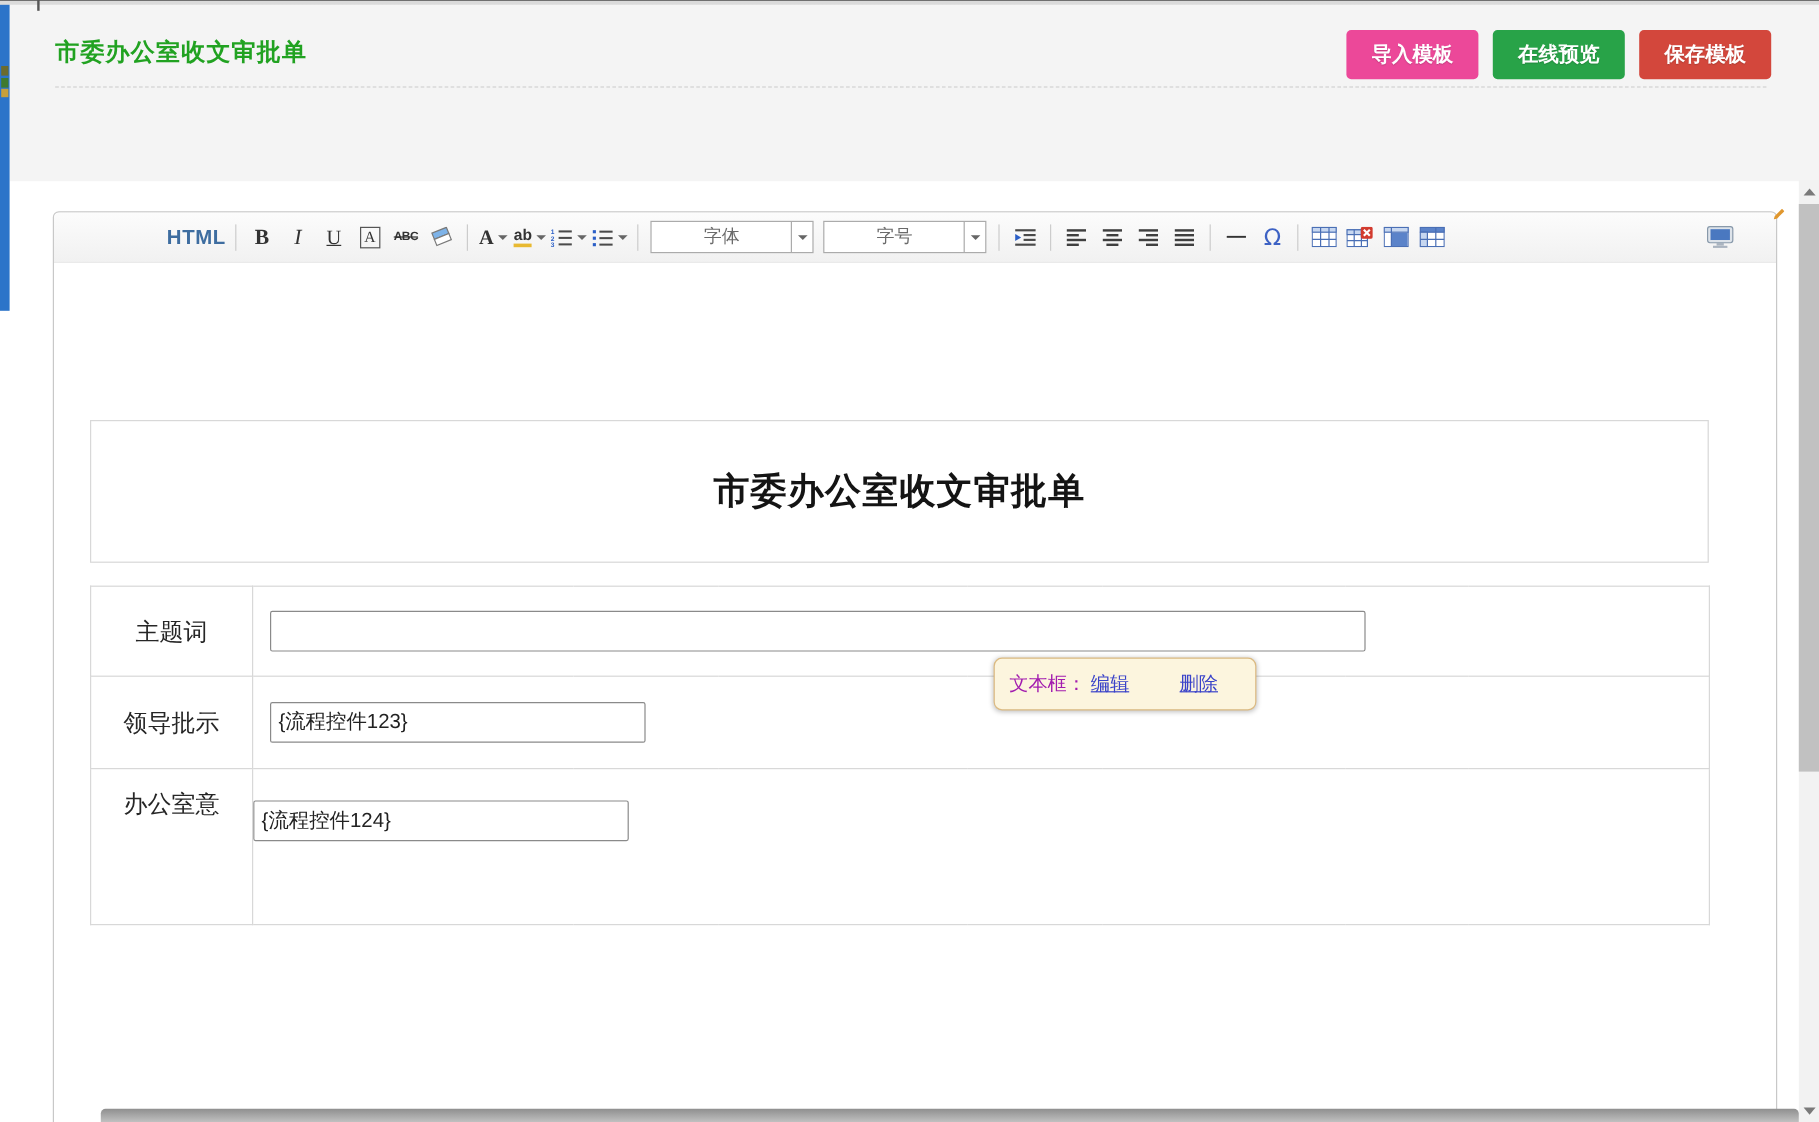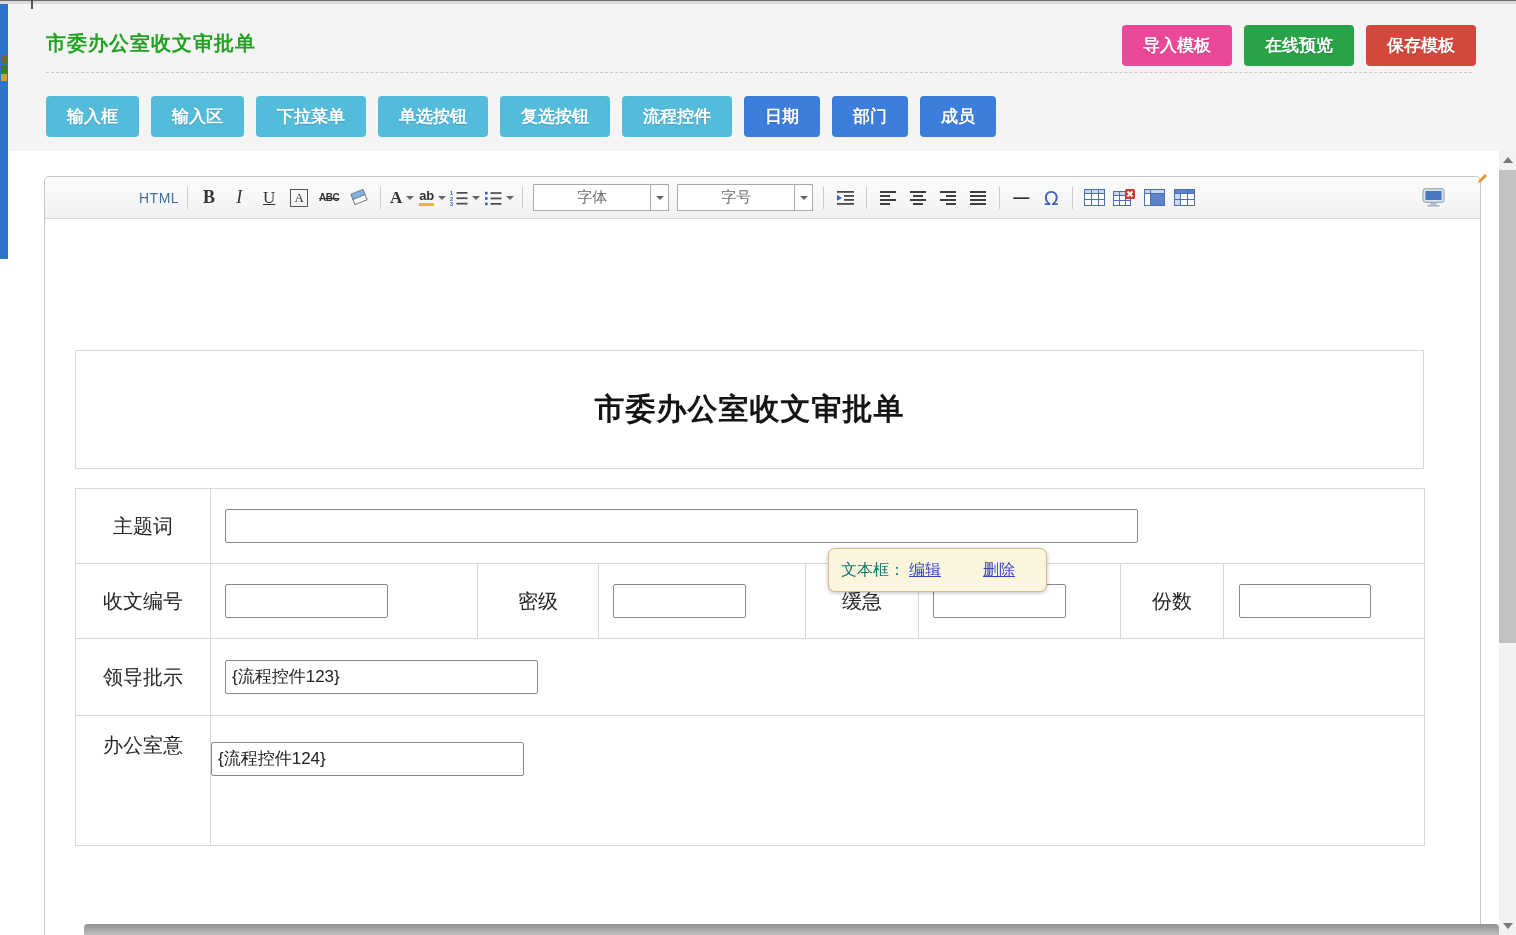--- a/index.html
+++ b/index.html
@@ -35,21 +35,21 @@
 
   
   .editor { position:absolute; left:44px; top:176px; width:1437px; height:759px;
     border:1px solid #c8c8c8; border-radius:5px 5px 0 0; background:#fff; }
   .toolbar { display:flex; align-items:center; height:42px; padding-left:92px;
     background:linear-gradient(#fcfcfc,#f1f1f1); border-bottom:1px solid #d5d5d5;
     border-radius:5px 5px 0 0; }
   .tb-item { display:flex; align-items:center; justify-content:center; min-width:26px; height:28px;
     margin:0 2px; color:#333; cursor:pointer; border-radius:3px; }
   .tb-sep { width:1px; height:22px; background:#ccc; margin:0 6px; }
-  .tb-html { font-size:14px; font-weight:normal; color:#3e6da0; letter-spacing:.5px; }
+  .tb-html { font-size:17px; font-weight:bold; color:#3e6da0; letter-spacing:.5px; }
   .tb-b { font-family:"Liberation Serif",serif; font-size:18px; font-weight:bold; }
   .tb-i { font-family:"Liberation Serif",serif; font-size:18px; font-style:italic; font-weight:500; }
   .tb-u { font-family:"Liberation Serif",serif; font-size:17px; text-decoration:underline; }
   .tb-boxa { font-family:"Liberation Serif",serif; font-size:13px; border:1px solid #555;
     padding:0 3px; line-height:16px; }
   .tb-strike { font-size:10px; font-weight:bold; text-decoration:line-through; letter-spacing:-.5px; }
   .tb-fontA { font-family:"Liberation Serif",serif; font-size:17px; font-weight:bold; }
   .tb-ab { position:relative; font-size:13px; font-weight:bold; color:#333;
     border-bottom:3px solid #e8b931; line-height:14px; }
   .pencil { position:absolute; right:-7px; top:-3px; }
@@ -78,21 +78,21 @@
     white-space:nowrap; cursor:text; }
   .r6 td { vertical-align:top; }
   .r6 .flabel { padding-top:16px; }
   .r6 .tbox { margin-top:26px; }
 
   
   .tooltip { position:absolute; left:828px; top:548px; width:219px; height:44px;
     background:#fcf5de; border:1px solid #dcba80; border-radius:7px;
     box-shadow:0 1px 4px rgba(0,0,0,.25); display:flex; align-items:center;
     padding-left:12px; font-size:16px; z-index:5; }
-  .tooltip .tt-label { color:#0f766e; }
+  .tooltip .tt-label { color:#a21caf; }
   .tooltip a { color:#3a43c9; text-decoration:underline; cursor:pointer; }
   .tt-edit { margin-left:4px;font-family:Liberation Mono, monospace; }
   .tt-del { margin-left:42px; }
 
   
   .scrollbar { position:absolute; right:0; top:150px; width:17px; height:785px; background:#f2f2f2; z-index:6; }
   .sb-btn { position:absolute; left:0; width:17px; height:16px; display:flex;
     align-items:center; justify-content:center; cursor:pointer; }
   .sb-up { top:2px; }
   .sb-down { bottom:1px; }
@@ -115,31 +115,20 @@
   </div>
 
   <div class="header-panel">
     <div class="page-heading">市委办公室收文审批单</div>
     <div class="actions">
       <button class="btn btn-import">导入模板</button>
       <button class="btn btn-preview">在线预览</button>
       <button class="btn btn-save">保存模板</button>
     </div>
     <div class="dashed-divider"></div>
-    <div class="widgets">
-      <button class="btn btn-light">输入框</button>
-      <button class="btn btn-light">输入区</button>
-      <button class="btn btn-light">下拉菜单</button>
-      <button class="btn btn-light">单选按钮</button>
-      <button class="btn btn-light">复选按钮</button>
-      <button class="btn btn-light">流程控件</button>
-      <button class="btn btn-dark">日期</button>
-      <button class="btn btn-dark">部门</button>
-      <button class="btn btn-dark">成员</button>
-    </div>
   </div>
 
   <div class="editor">
     <div class="toolbar">
       <div class="tb-item tb-html">HTML</div>
       <div class="tb-sep"></div>
       <div class="tb-item tb-b">B</div>
       <div class="tb-item tb-i">I</div>
       <div class="tb-item tb-u">U</div>
       <div class="tb-item">
@@ -310,38 +299,20 @@
             <col style="width:103px">
             <col style="width:201px">
         </colgroup>
         <tbody>
         <tr style="height:75px">
           <td class="flabel">主题词</td>
           <td colspan="7">
             <div class="tbox" style="width:913px;margin-left:14px"></div>
           </td>
         </tr>
-        <tr style="height:75px">
-          <td class="flabel">收文编号</td>
-          <td>
-            <div class="tbox" style="width:163px;margin-left:14px"></div>
-          </td>
-          <td class="flabel">密级</td>
-          <td>
-            <div class="tbox" style="width:133px;margin-left:14px"></div>
-          </td>
-          <td class="flabel">缓急</td>
-          <td>
-            <div class="tbox" style="width:133px;margin-left:14px"></div>
-          </td>
-          <td class="flabel">份数</td>
-          <td>
-            <div class="tbox" style="width:132px;margin-left:15px"></div>
-          </td>
-        </tr>
         <tr style="height:77px">
           <td class="flabel">领导批示</td>
           <td colspan="7">
             <div class="tbox" style="width:313px;margin-left:14px">{流程控件123}</div>
           </td>
         </tr>
         <tr class="r6" style="height:130px">
           <td class="flabel">办公室意</td>
           <td colspan="7">
             <div class="tbox" style="width:313px;">{流程控件124}</div>

